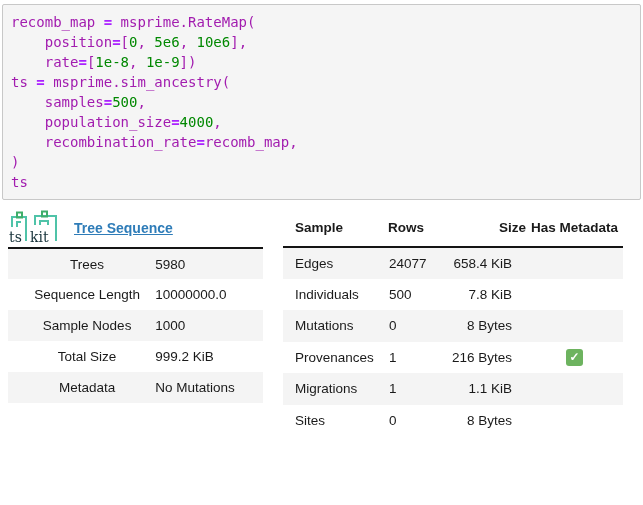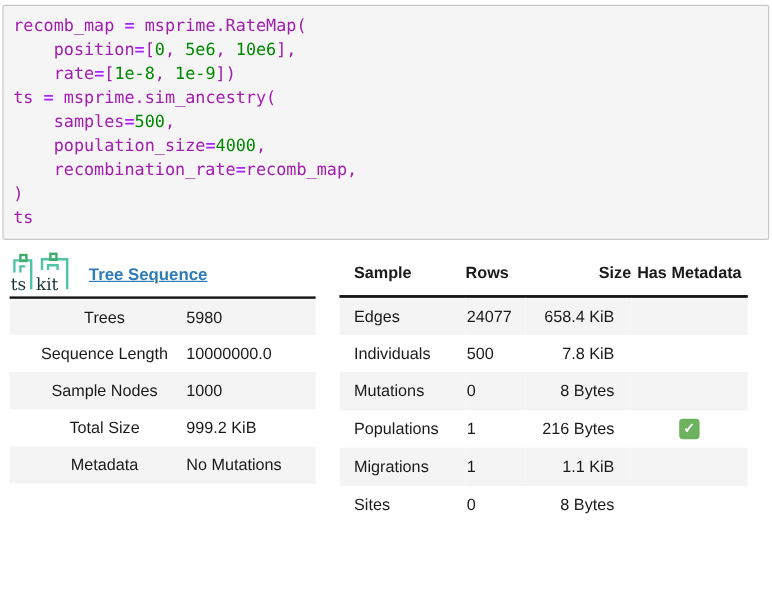--- a/index.html
+++ b/index.html
@@ -166,21 +166,21 @@
             <td class="c-size">7.8 KiB</td>
             <td class="c-meta"></td>
           </tr>
           <tr>
             <td class="c-name">Mutations</td>
             <td class="c-rows">0</td>
             <td class="c-size">8 Bytes</td>
             <td class="c-meta"></td>
           </tr>
           <tr>
-            <td class="c-name">Populations</td>
+            <td class="c-name">Provenances</td>
             <td class="c-rows">1</td>
             <td class="c-size">216 Bytes</td>
             <td class="c-meta"><span class="check-icon">✓</span></td>
           </tr>
           <tr>
             <td class="c-name">Migrations</td>
             <td class="c-rows">1</td>
             <td class="c-size">1.1 KiB</td>
             <td class="c-meta"></td>
           </tr>

